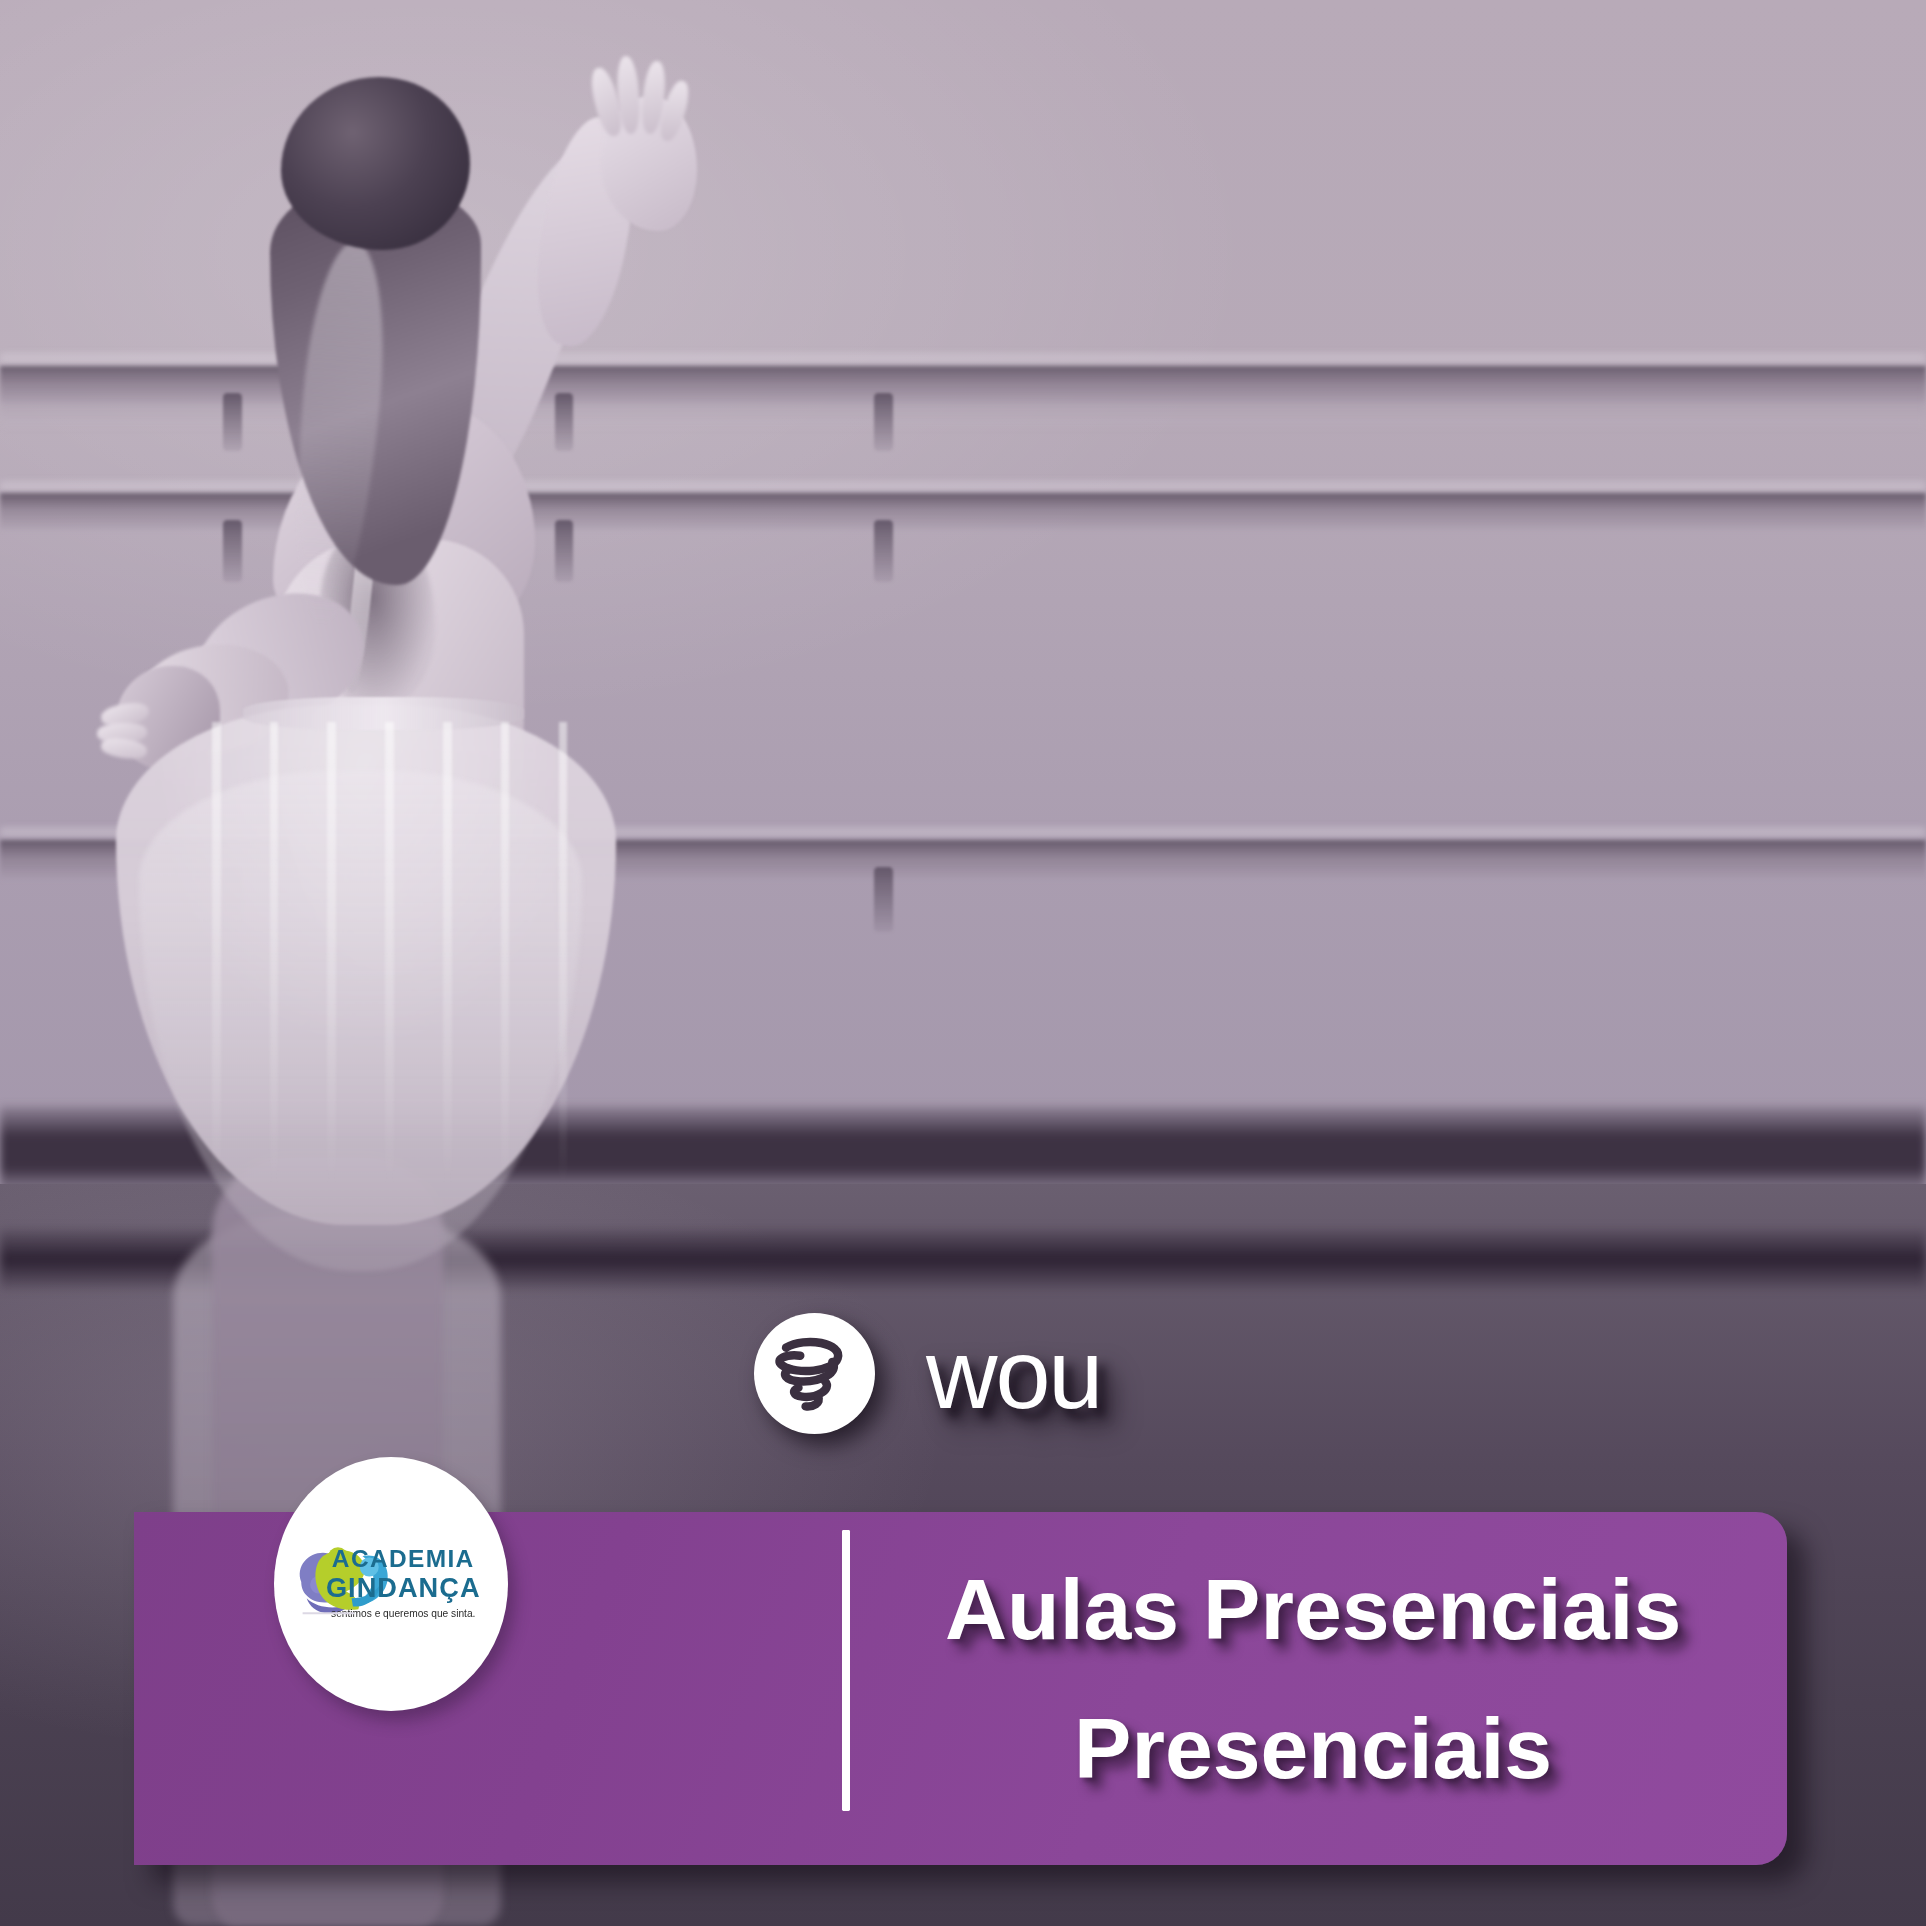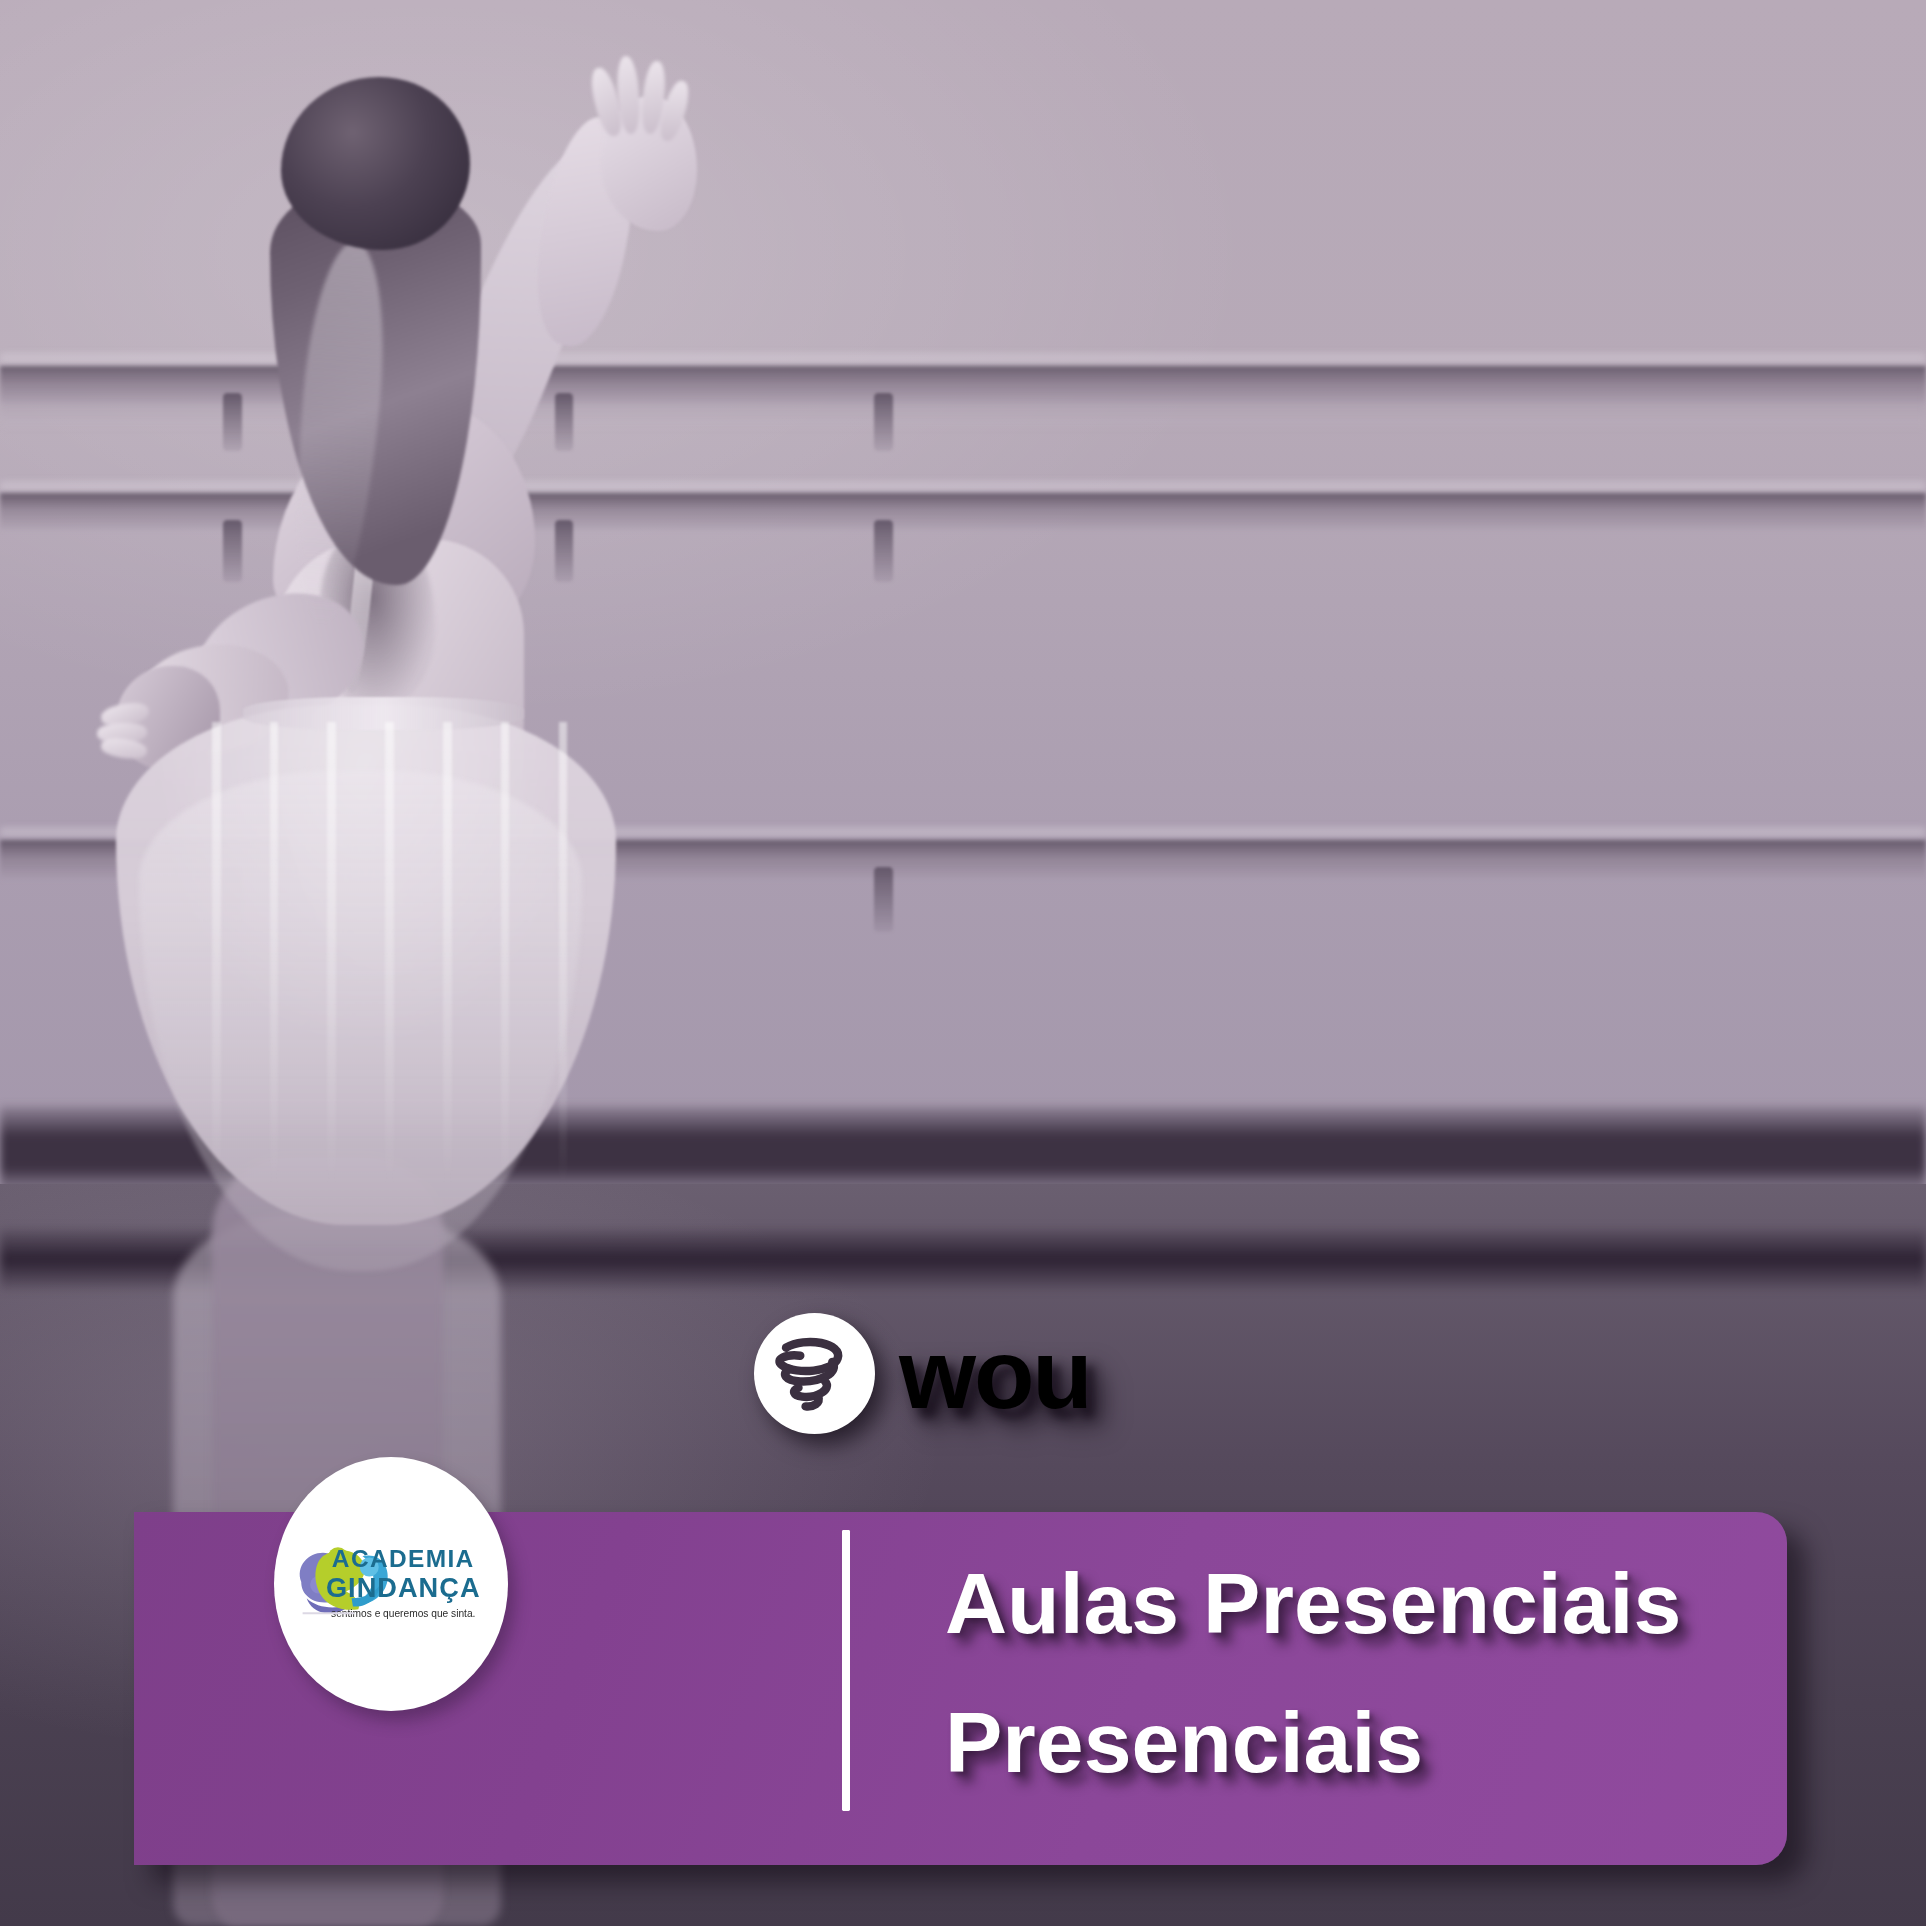--- a/index.html
+++ b/index.html
@@ -204,23 +204,24 @@
     display:flex;align-items:center;gap:24px;
     filter:drop-shadow(10px 11.3px 11.3px rgba(20,12,24,.72));
   }
   .wou-mark{
     width:121px;height:121px;border-radius:50%;
     background:#ffffff;
     display:flex;align-items:center;justify-content:center;
     flex:0 0 auto;
   }
   .wou-word{
-    color:#000000;font-size:99px;font-weight:bold;
+    color:#ffffff;font-size:99px;font-weight:normal;
     letter-spacing:-2.1px;line-height:1;
     text-shadow:8.5px 10px 10px rgba(20,12,24,.70);
+    margin-left:27px;
   }
 
   
   .banner{
     position:absolute;left:134px;top:1512px;
     width:1653px;height:353px;
     background:linear-gradient(110deg,#7e3f8a 0%, #834190 28%, #8b4799 60%, #904a9e 100%);
     border-radius:0 31px 31px 0;
     box-shadow:18.3px 17px 24px rgba(16,10,20,.55);
     display:flex;align-items:center;
@@ -233,23 +234,24 @@
     box-shadow:7px 10px 15.5px rgba(35,18,42,.35);
     display:flex;align-items:center;justify-content:center;
     overflow:hidden;
   }
   .acad-logo{width:204px;height:auto;display:block;}
   .divider{
     position:absolute;left:708px;top:18.3px;
     width:7.8px;height:281px;background:#ffffff;border-radius:1.4px;
   }
   .banner-text{
-    position:absolute;left:811px;top:22px;
+    position:absolute;left:811px;top:28px;
     color:#ffffff;font-weight:bold;
     text-shadow:10px 11.3px 11.3px rgba(30,14,36,.62), 3.5px 4.2px 5.6px rgba(30,14,36,.45);
+    text-align:center;
   }
   .bt-line{font-size:86px;line-height:1.62;white-space:nowrap;}
 
 </style>
 </head>
 <body>
 
 <div class="poster">
 
   <div class="photo">

